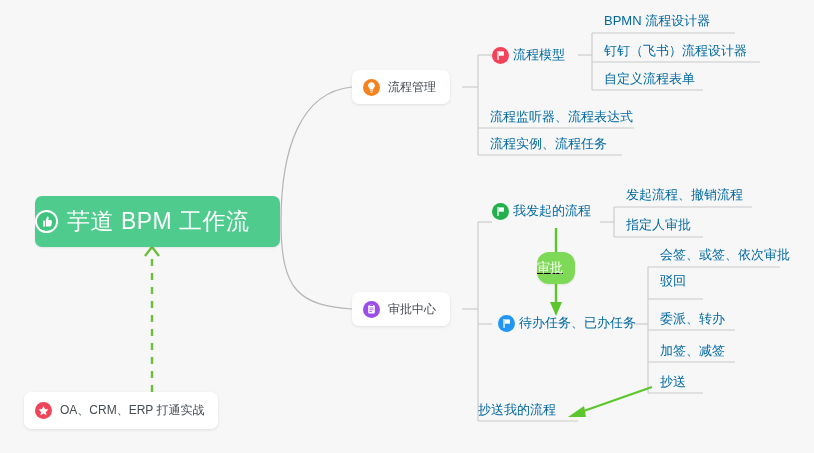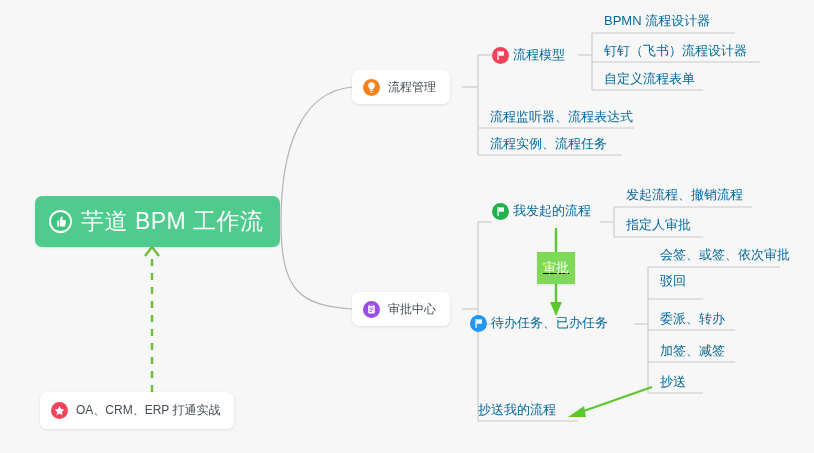--- a/index.html
+++ b/index.html
@@ -26,21 +26,21 @@
   .root-node {
     position: absolute;
     left: 35px;
     top: 196px;
     width: 245px;
     height: 51px;
     background: #4ecb8d;
     border-radius: 7px;
     display: flex;
     align-items: center;
-    padding-left: 14px;
+    padding-left: 0;
     box-sizing: border-box;
     box-shadow: 0 1px 2px rgba(0,0,0,0.08);
   }
   .root-label {
     color: #ffffff;
     font-size: 23px;
     letter-spacing: 0.5px;
     margin-left: 9px;
     white-space: nowrap;
   }
@@ -75,24 +75,24 @@
     font-size: 13px;
     color: #0369a1;
     white-space: nowrap;
   }
   .leaf-label.with-icon { margin-left: 4px; }
 
   
   .tag-box {
     position: absolute;
     background: #7ed957;
-    border-radius: 0;
+    border-radius: 12px;
     display: flex;
     align-items: center;
-    justify-content: center;
+    justify-content: flex-start;
     box-shadow: 0 1px 2px rgba(0,0,0,0.08);
     text-decoration: underline;
   }
   .tag-label {
     color: #ffffff;
     font-size: 13px;
     white-space: nowrap;
   }
 
   
@@ -267,21 +267,21 @@
   </div>
 
   <div class="leaf-node" style="left:626px; top:216px;">
     <span class="leaf-label">指定人审批</span>
   </div>
 
   <div class="tag-box" style="left:537px; top:252px; width:38px; height:32px;">
     <span class="tag-label">审批</span>
   </div>
 
-  <div class="leaf-node" style="left:470px; top:314px;text-align:right;">
+  <div class="leaf-node" style="left:498px; top:314px;text-align:right;">
     <span class="icon-circle">
       <svg width="17" height="17" viewBox="0 0 17 17">
         <circle cx="8.5" cy="8.5" r="8.5" fill="#2196f3"></circle>
         <rect x="5.4" y="4.0" width="1.3" height="9.0" rx="0.4" fill="#ffffff"></rect>
         <path d="M6.9 4.4h5.0v4.3h-5.0z" fill="#ffffff"></path>
       </svg>
     </span>
     <span class="leaf-label with-icon">待办任务、已办任务</span>
   </div>
 
@@ -302,21 +302,21 @@
   </div>
 
   <div class="leaf-node" style="left:660px; top:373px;">
     <span class="leaf-label">抄送</span>
   </div>
 
   <div class="leaf-node" style="left:478px; top:401px;">
     <span class="leaf-label">抄送我的流程</span>
   </div>
 
-  <div class="card-node" style="left:40px; top:392px; height:37px;justify-content:center;">
+  <div class="card-node" style="left:24px; top:392px; height:37px;justify-content:center;">
     <span class="icon-circle">
       <svg width="17" height="17" viewBox="0 0 17 17">
         <circle cx="8.5" cy="8.5" r="8.5" fill="#f1435a"></circle>
         <polygon points="8.5,3.9 10.0,7.0 13.4,7.5 10.9,9.9 11.5,13.2 8.5,11.6 5.5,13.2 6.1,9.9 3.6,7.5 7.0,7.0" fill="#ffffff"></polygon>
       </svg>
     </span>
     <span class="card-label">OA、CRM、ERP 打通实战</span>
   </div>
 
 </div>

